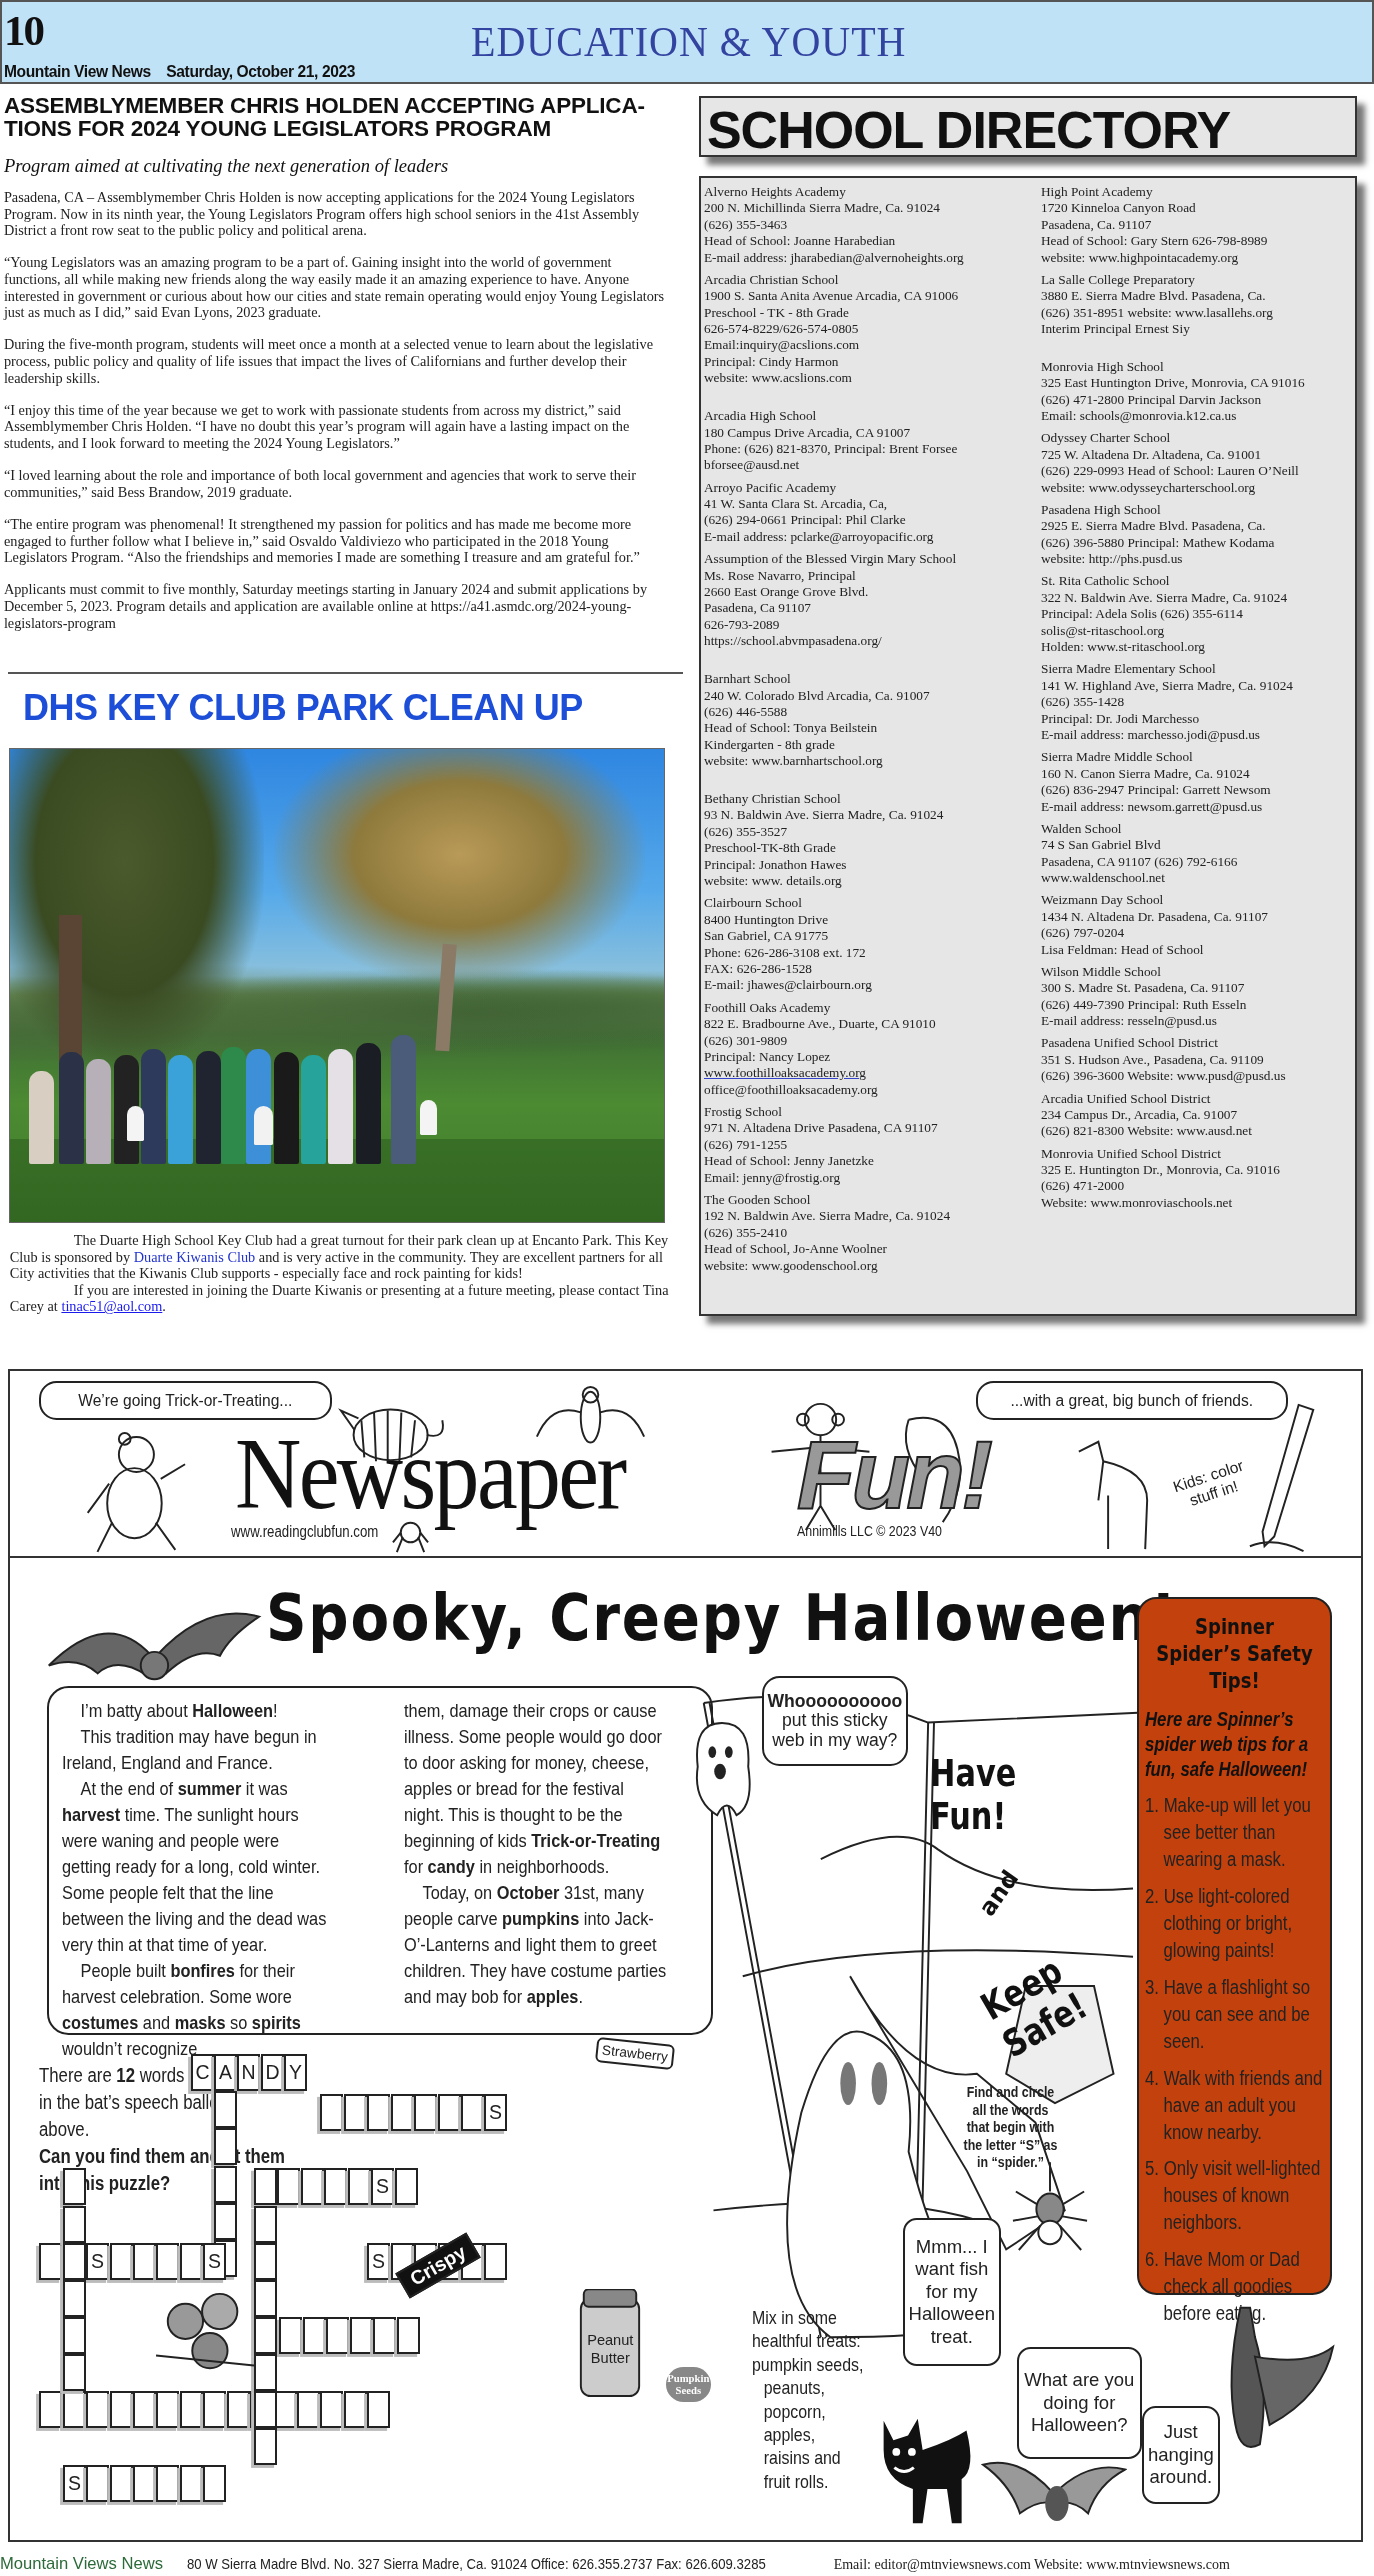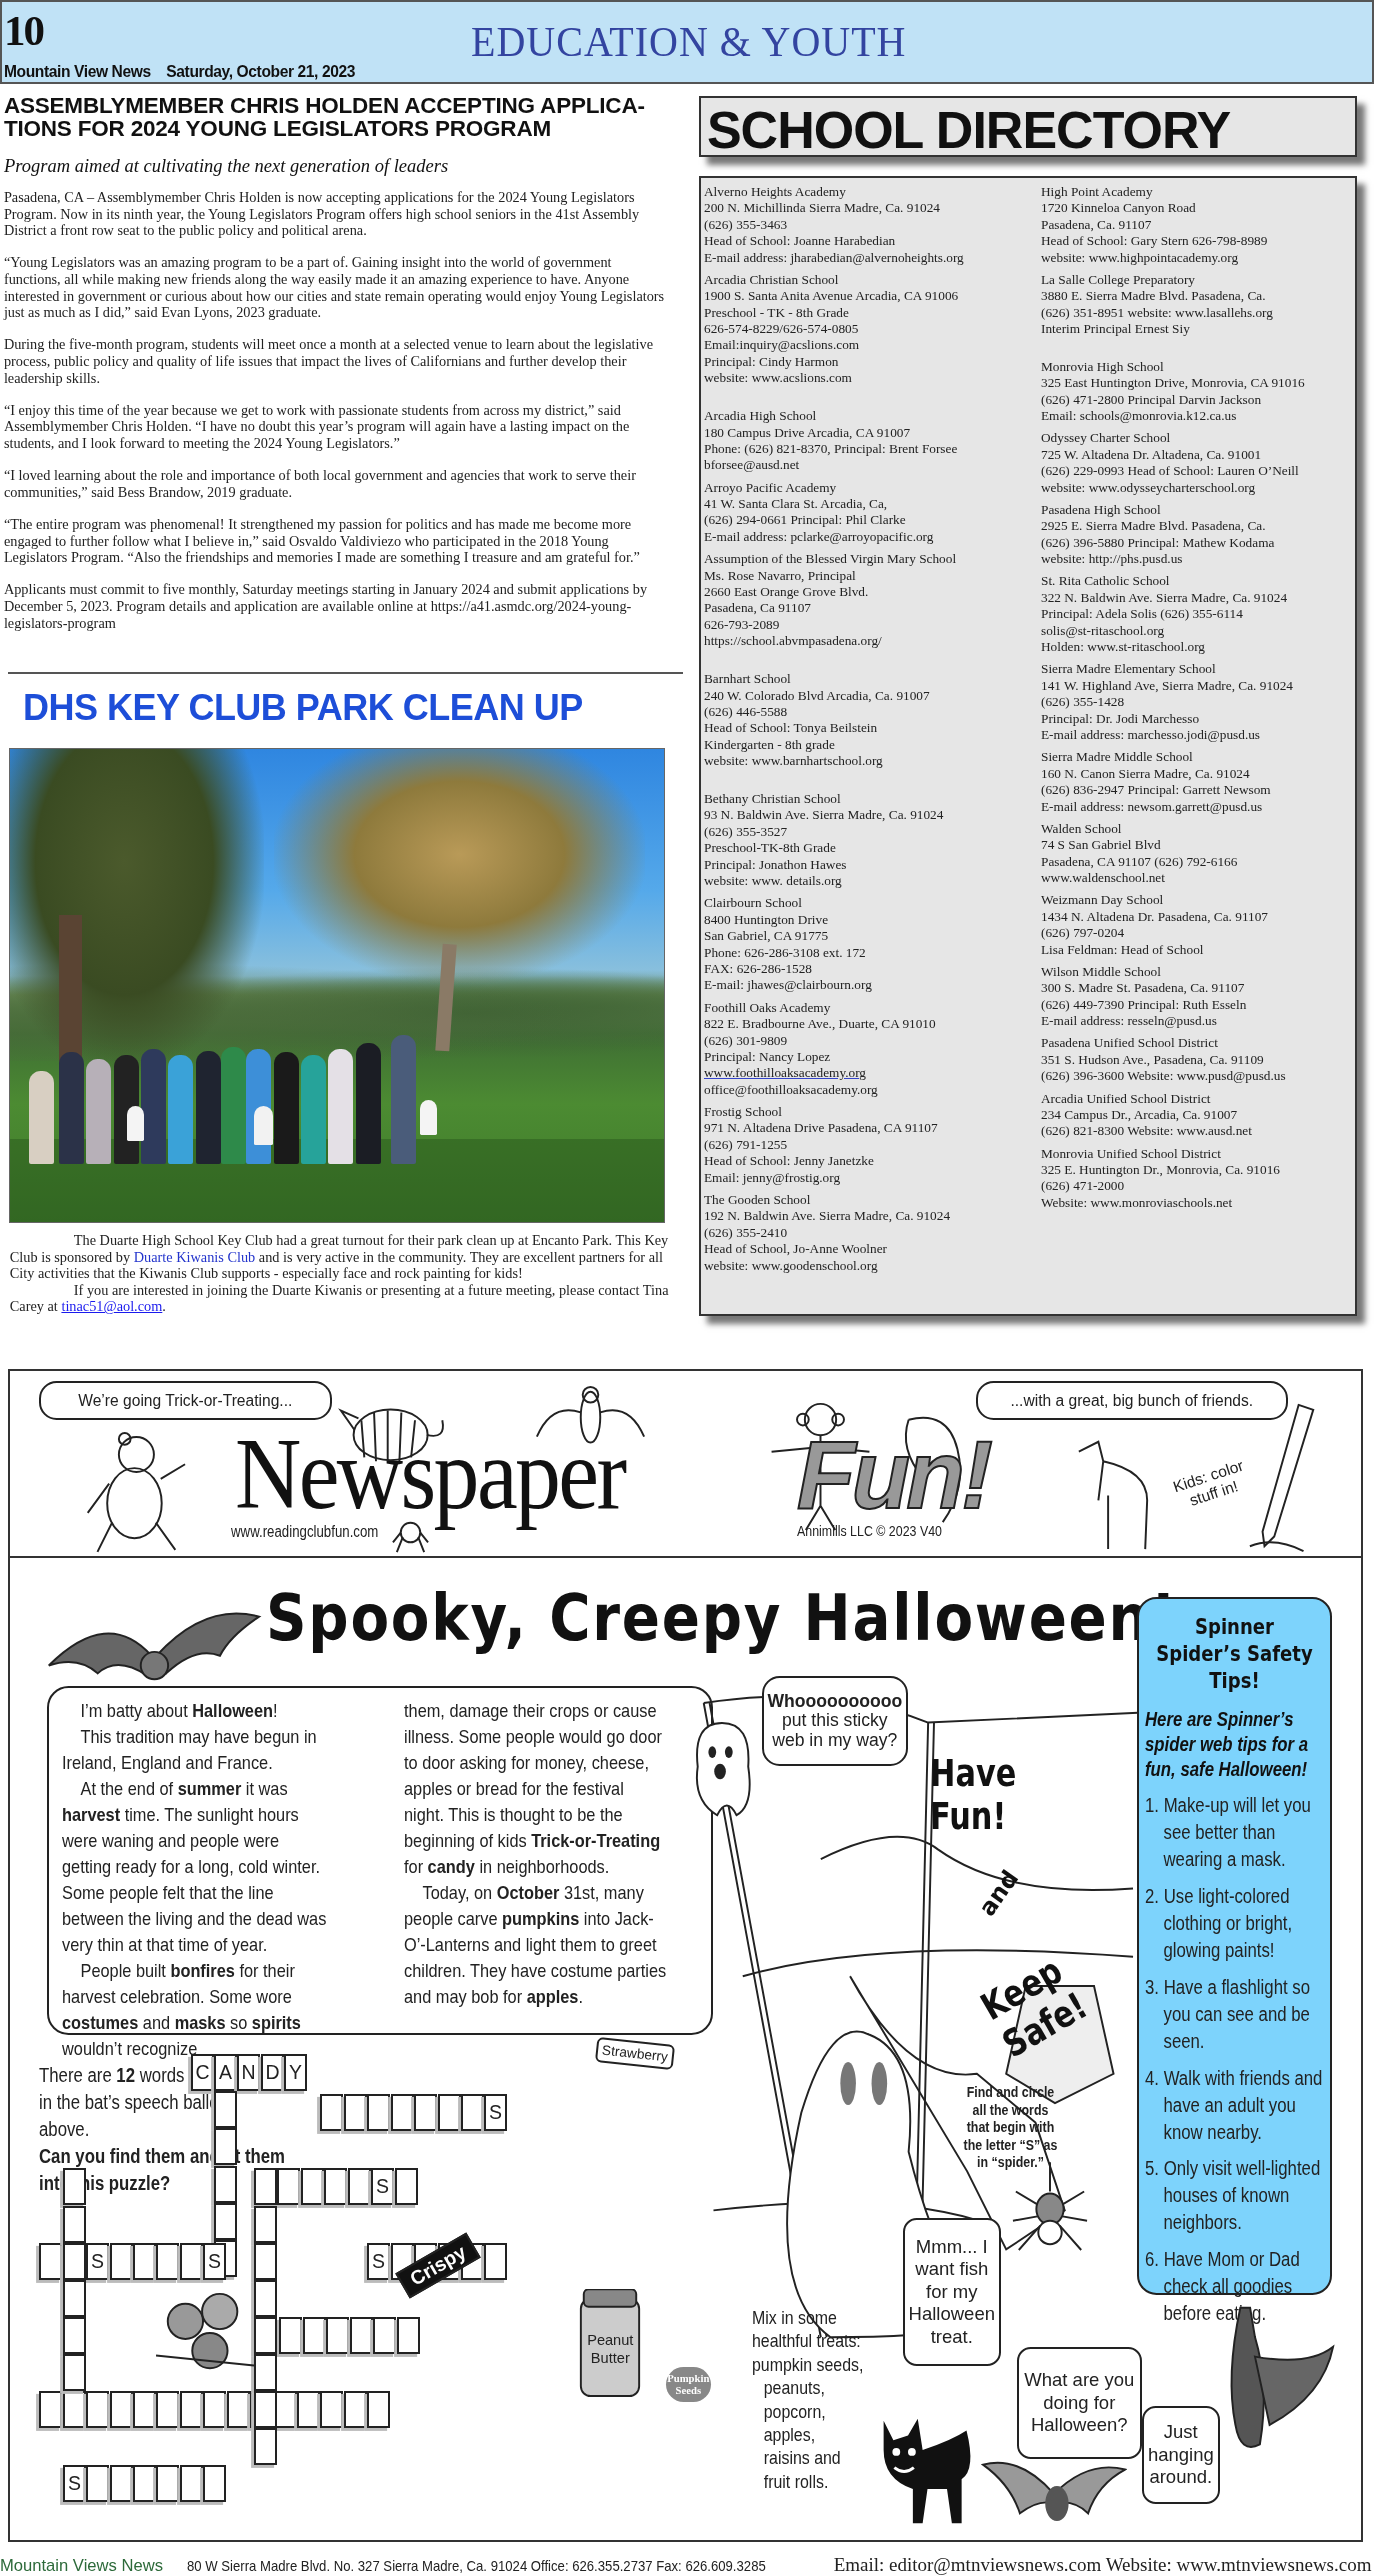--- a/index.html
+++ b/index.html
@@ -66,35 +66,35 @@
 
   .bat-balloon { position: absolute; left: 37px; top: 315px; width: 666px; height: 349px; border: 2px solid #222; border-radius: 21.5px; background: #fff; }
   .bat-col { position: absolute; top: 9.8px; font: 19px/26px "Liberation Sans", sans-serif; color: #222; transform: scaleX(0.86); transform-origin: left top; }
   .bat-col.c1 { left: 13.7px; width: 312px; }
   .bat-col.c2 { left: 355px; width: 305px; }
   .bat-col .ind { display: inline-block; width: 21.5px; }
 
   .puzzle-instr { position: absolute; left: 29px; top: 691px; font: 19.5px/27px "Liberation Sans", sans-serif; color: #222; transform: scaleX(0.86); transform-origin: left top; width: 293px; }
   .cw-cell { position: absolute; width: 23.4px; height: 37px; border: 2px solid #222; background: #fff; font: 19.5px "Liberation Sans", sans-serif; color: #222; display: flex; align-items: center; justify-content: center; box-shadow: -2.9px 2.9px 0 #bbb; }
 
-  .safety-box { position: absolute; left: 1127px; top: 226px; width: 195px; height: 698px; border: 2px solid #222; border-radius: 19.5px; background: #7dd3fc; }
+  .safety-box { position: absolute; left: 1127px; top: 226px; width: 195px; height: 698px; border: 2px solid #222; border-radius: 19.5px; background: #c2410c; }
   .safety-title { text-align: center; font: bold 21.5px/27px "DejaVu Sans", sans-serif; margin-top: 13.7px; color: #111; transform: scaleX(0.84); }
   .safety-intro { font: bold italic 19.5px/25px "Liberation Sans", sans-serif; margin: 13.7px 0 0 5.9px; color: #111; transform: scaleX(0.86); transform-origin: left; width: 215px; }
   .safety-list { list-style: none; margin: 9.8px 0 0 5.9px; font: 19.5px/27px "Liberation Sans", sans-serif; color: #222; transform: scaleX(0.86); transform-origin: left top; width: 215px; }
   .safety-list li { margin-bottom: 9.8px; padding-left: 21.5px; text-indent: -21.5px; }
 
   .web-text { position: absolute; font: bold 37px "DejaVu Sans", sans-serif; color: #111; transform: scaleX(0.82); }
   .find-text { position: absolute; left: 942px; top: 713px; font: bold 14.6px/17.6px "Liberation Sans", sans-serif; color: #222; text-align: center; transform: scaleX(0.85); width: 117px; }
   .treats { position: absolute; left: 742px; top: 935px; font: 18.5px/23.4px "Liberation Sans", sans-serif; color: #222; transform: scaleX(0.86); transform-origin: left top; }
   .treats div:nth-child(n+4) { padding-left: 13.7px; }
 
   .footer { position: absolute; left: 0; top: 2554px; width: 1374px; height: 21.5px; font: 14.6px "Liberation Sans", sans-serif; color: #222; white-space: nowrap; transform-origin: left; }
   .footer .name { color: #2d6a3a; font-size: 16.6px; margin-right: 19.5px; }
   .footer .addr { transform: scaleX(0.9); display: inline-block; transform-origin: left; }
-  .footer .contact { font-family: "Liberation Serif", serif; font-size: 19px; }
+  .footer .contact { font-family: "Liberation Serif", serif; font-size: 14px; }
 </style>
 </head>
 <body>
 
 <header class="masthead">
   <div class="page-num">10</div>
   <div class="section-title">EDUCATION &amp; YOUTH</div>
   <div class="mast-sub">
     <span>Mountain View News</span><span>Saturday, October 21, 2023</span>
   </div>

